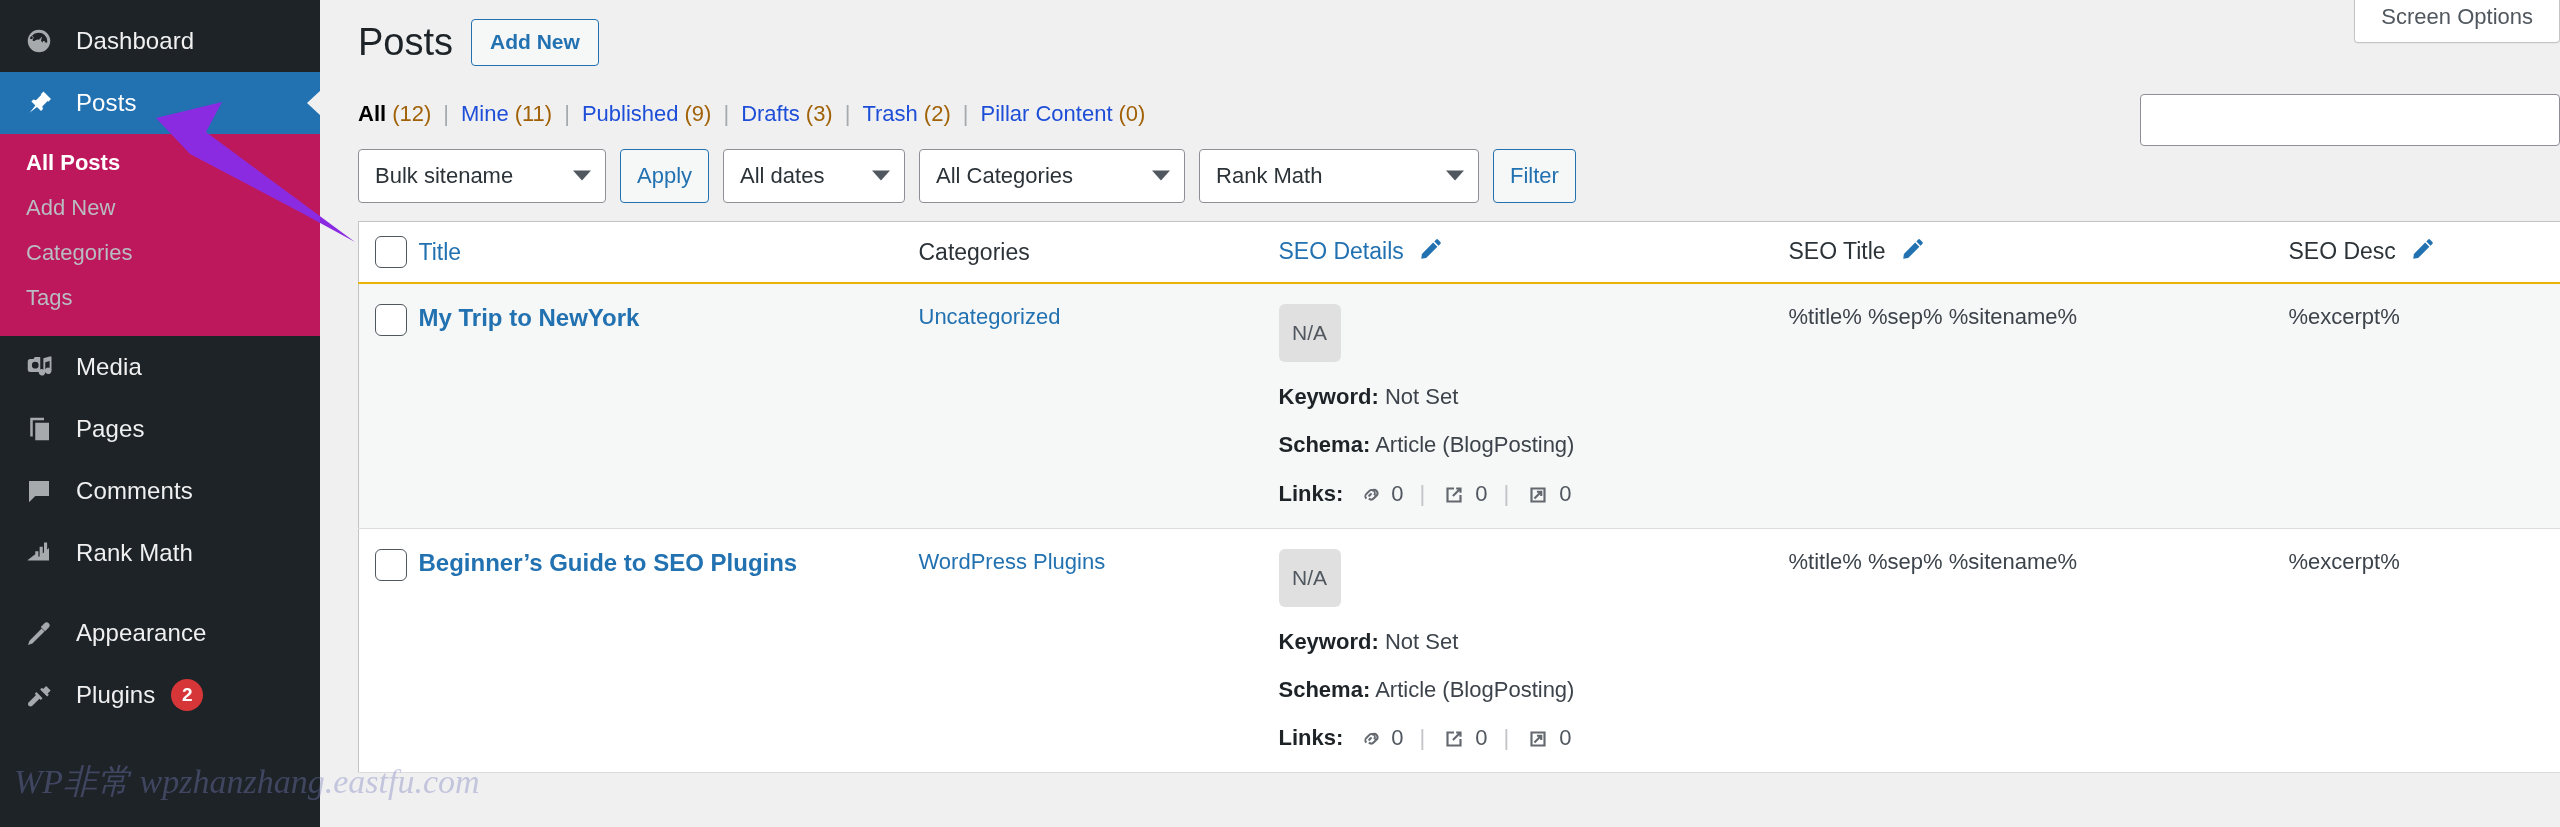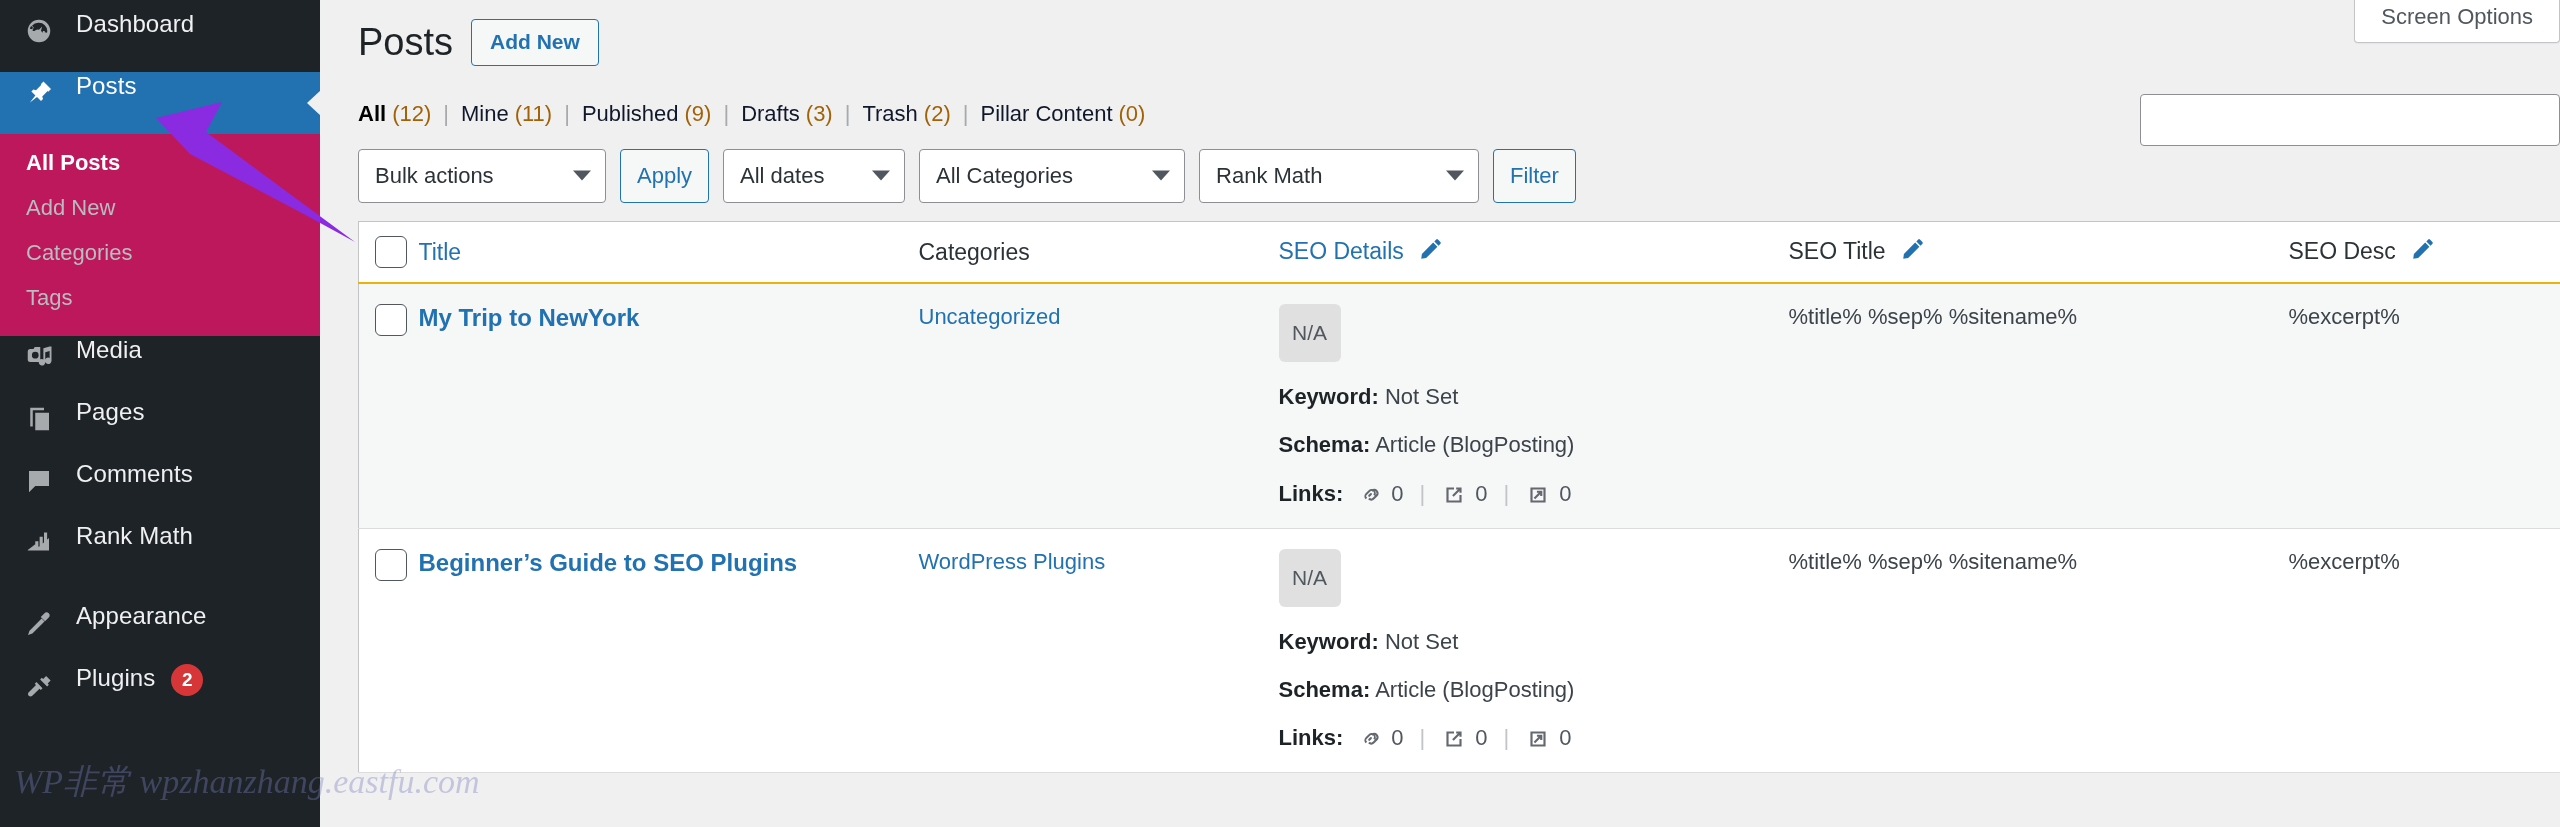--- a/index.html
+++ b/index.html
@@ -12,21 +12,21 @@
   .screen { position: relative; width: 2560px; height: 827px; display: flex; }
 
   
   .sidebar {
     width: 320px; min-width: 320px; height: 827px;
     background: #1d2327; position: relative; z-index: 5;
     padding-top: 0;
   }
   .menu-top { height: 10px; }
   .menu-item {
-    display: flex; align-items: flex-start;
+    display: flex; align-items: center;
     height: 62px; padding-left: 18px;
     color: #f0f0f1; font-size: 24px; letter-spacing: .1px;
     position: relative; cursor: pointer;
   }
   .menu-item .mi-icon {
     width: 42px; min-width: 42px; height: 42px;
     display: flex; align-items: center; justify-content: center;
     margin-right: 16px;
   }
   .menu-item .mi-icon svg { fill: #a7aaad; }
@@ -72,21 +72,21 @@
   h1.page-title { font-size: 38px; font-weight: 400; color: #1d2327; line-height: 1.3; }
   .page-title-action {
     border: 1px solid #2271b1; color: #2271b1; background: #f6f7f7;
     border-radius: 4px; padding: 7px 18px 9px 18px;
     font-size: 21px; font-weight: bold; cursor: pointer; line-height: 1.4;
   }
   .subsubsub {
     margin-top: 34px; font-size: 22px; color: #50575e;
     display: flex; align-items: baseline; flex-wrap: nowrap;
   }
-  .subsubsub a { color: #0f172a; text-decoration: none; cursor: pointer; }
+  .subsubsub a { color: #1d4ed8; text-decoration: none; cursor: pointer; }
   .subsubsub .cur { color: #000; font-weight: 600; }
   .subsubsub .cnt { color: #a16207; margin-left: 6px; }
   .subsubsub .divider { color: #a7aaad; margin: 0 12px; }
 
   .search-box {
     position: absolute; right: 0; top: 94px;
     display: flex; align-items: center;
   }
   .search-input {
     width: 420px; height: 52px; border: 1px solid #8c8f94; border-radius: 4px;
@@ -307,21 +307,21 @@
         <a>Pillar Content</a><span class="cnt">(0)</span>
       </span>
     </div>
 
     <div class="search-box">
       <input class="search-input" type="text" value="" placeholder="" style="">
     </div>
 
     <div class="tablenav">
       <div class="wp-select w-bulk">
-        <span>Bulk actions</span>
+        <span>Bulk sitename</span>
         <span class="chev"></span>
       </div>
       <div class="btn-secondary">
         <span>Apply</span>
       </div>
       <div class="wp-select w-dates">
         <span>All dates</span>
         <span class="chev"></span>
       </div>
       <div class="wp-select w-cats">

